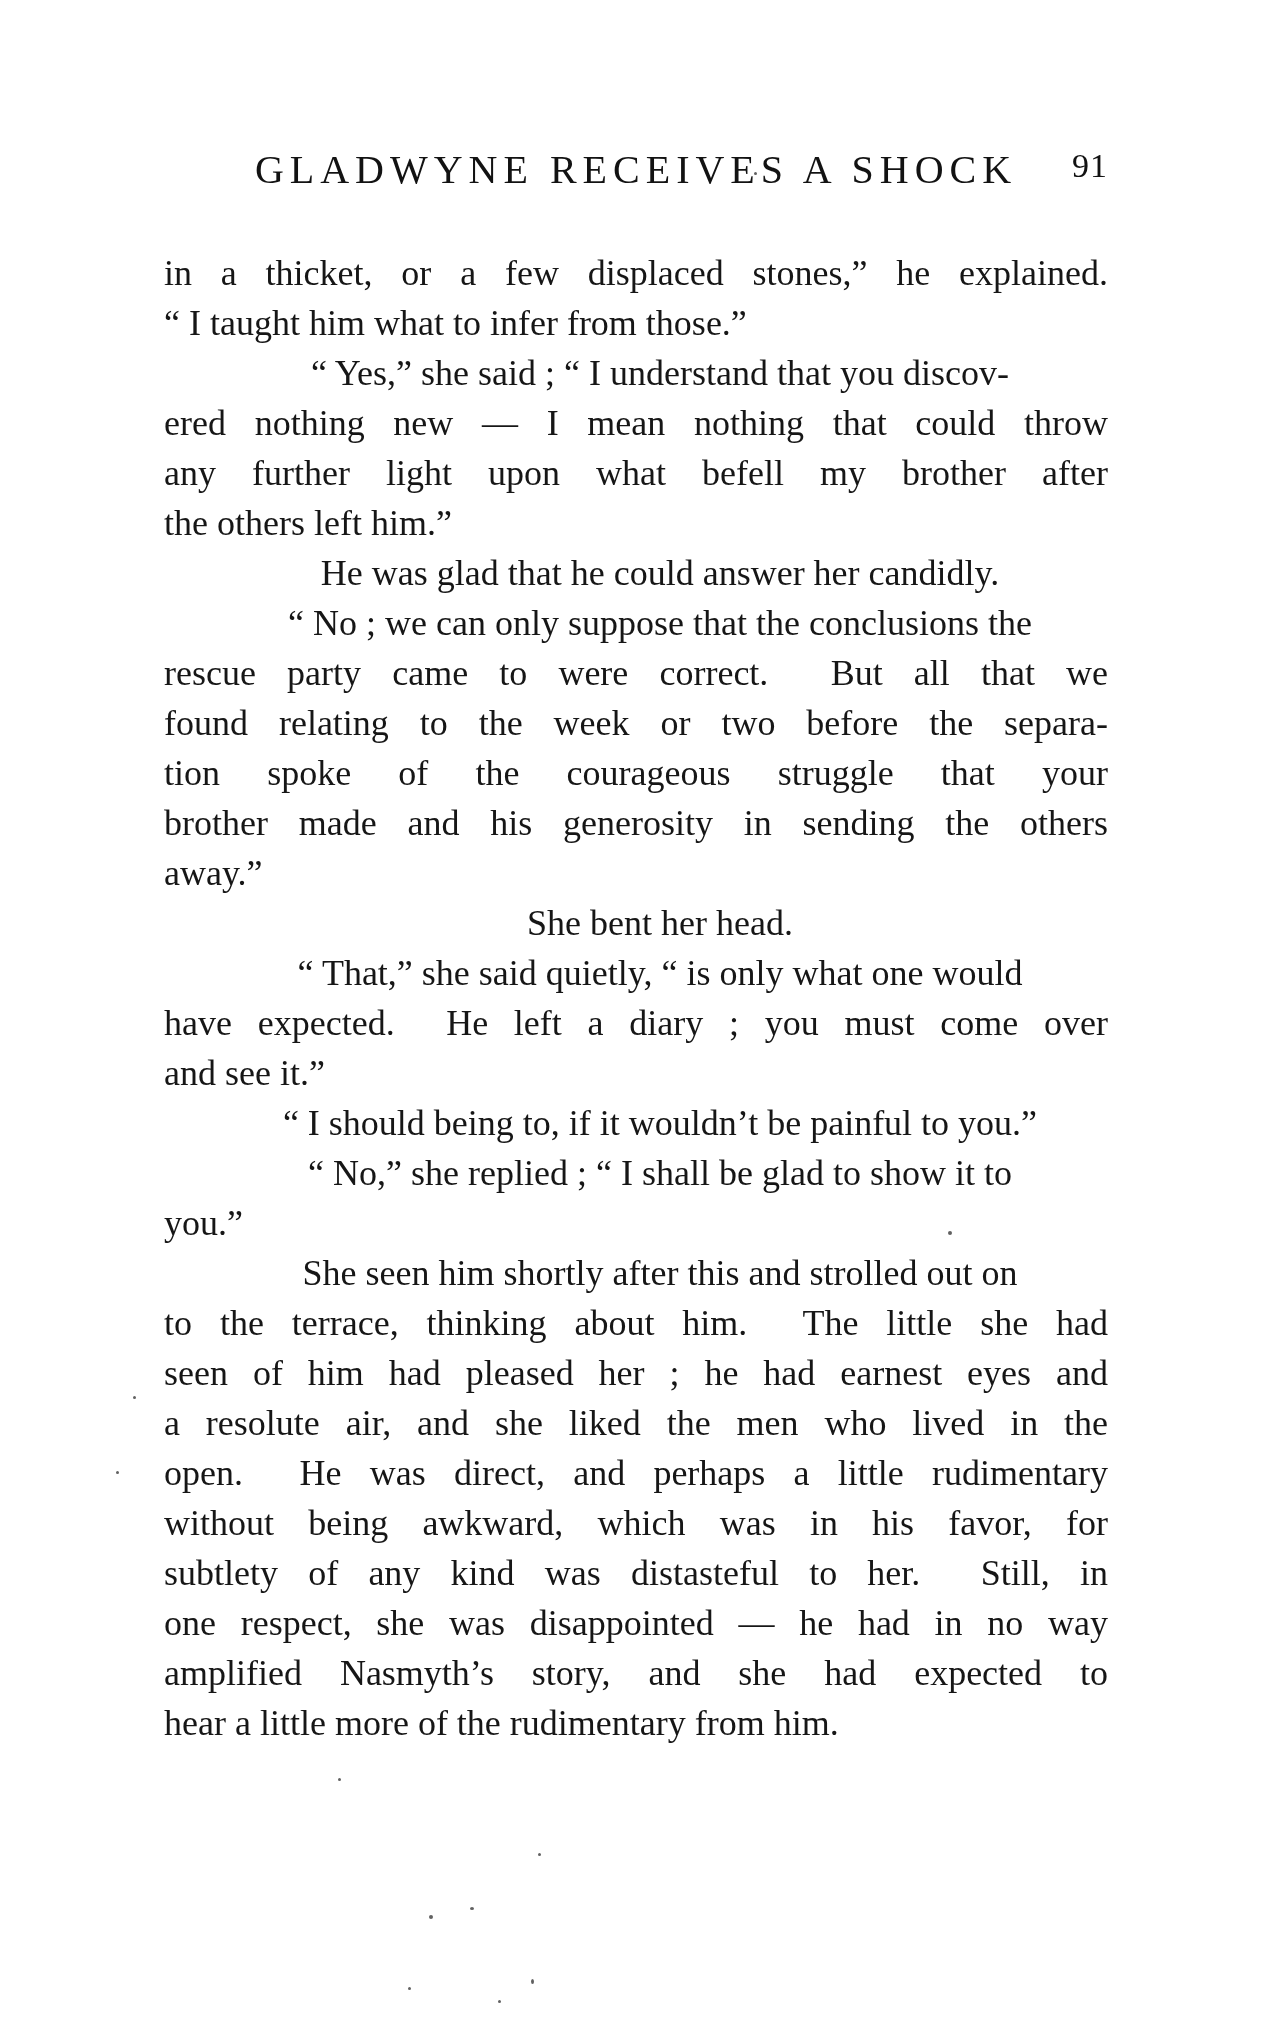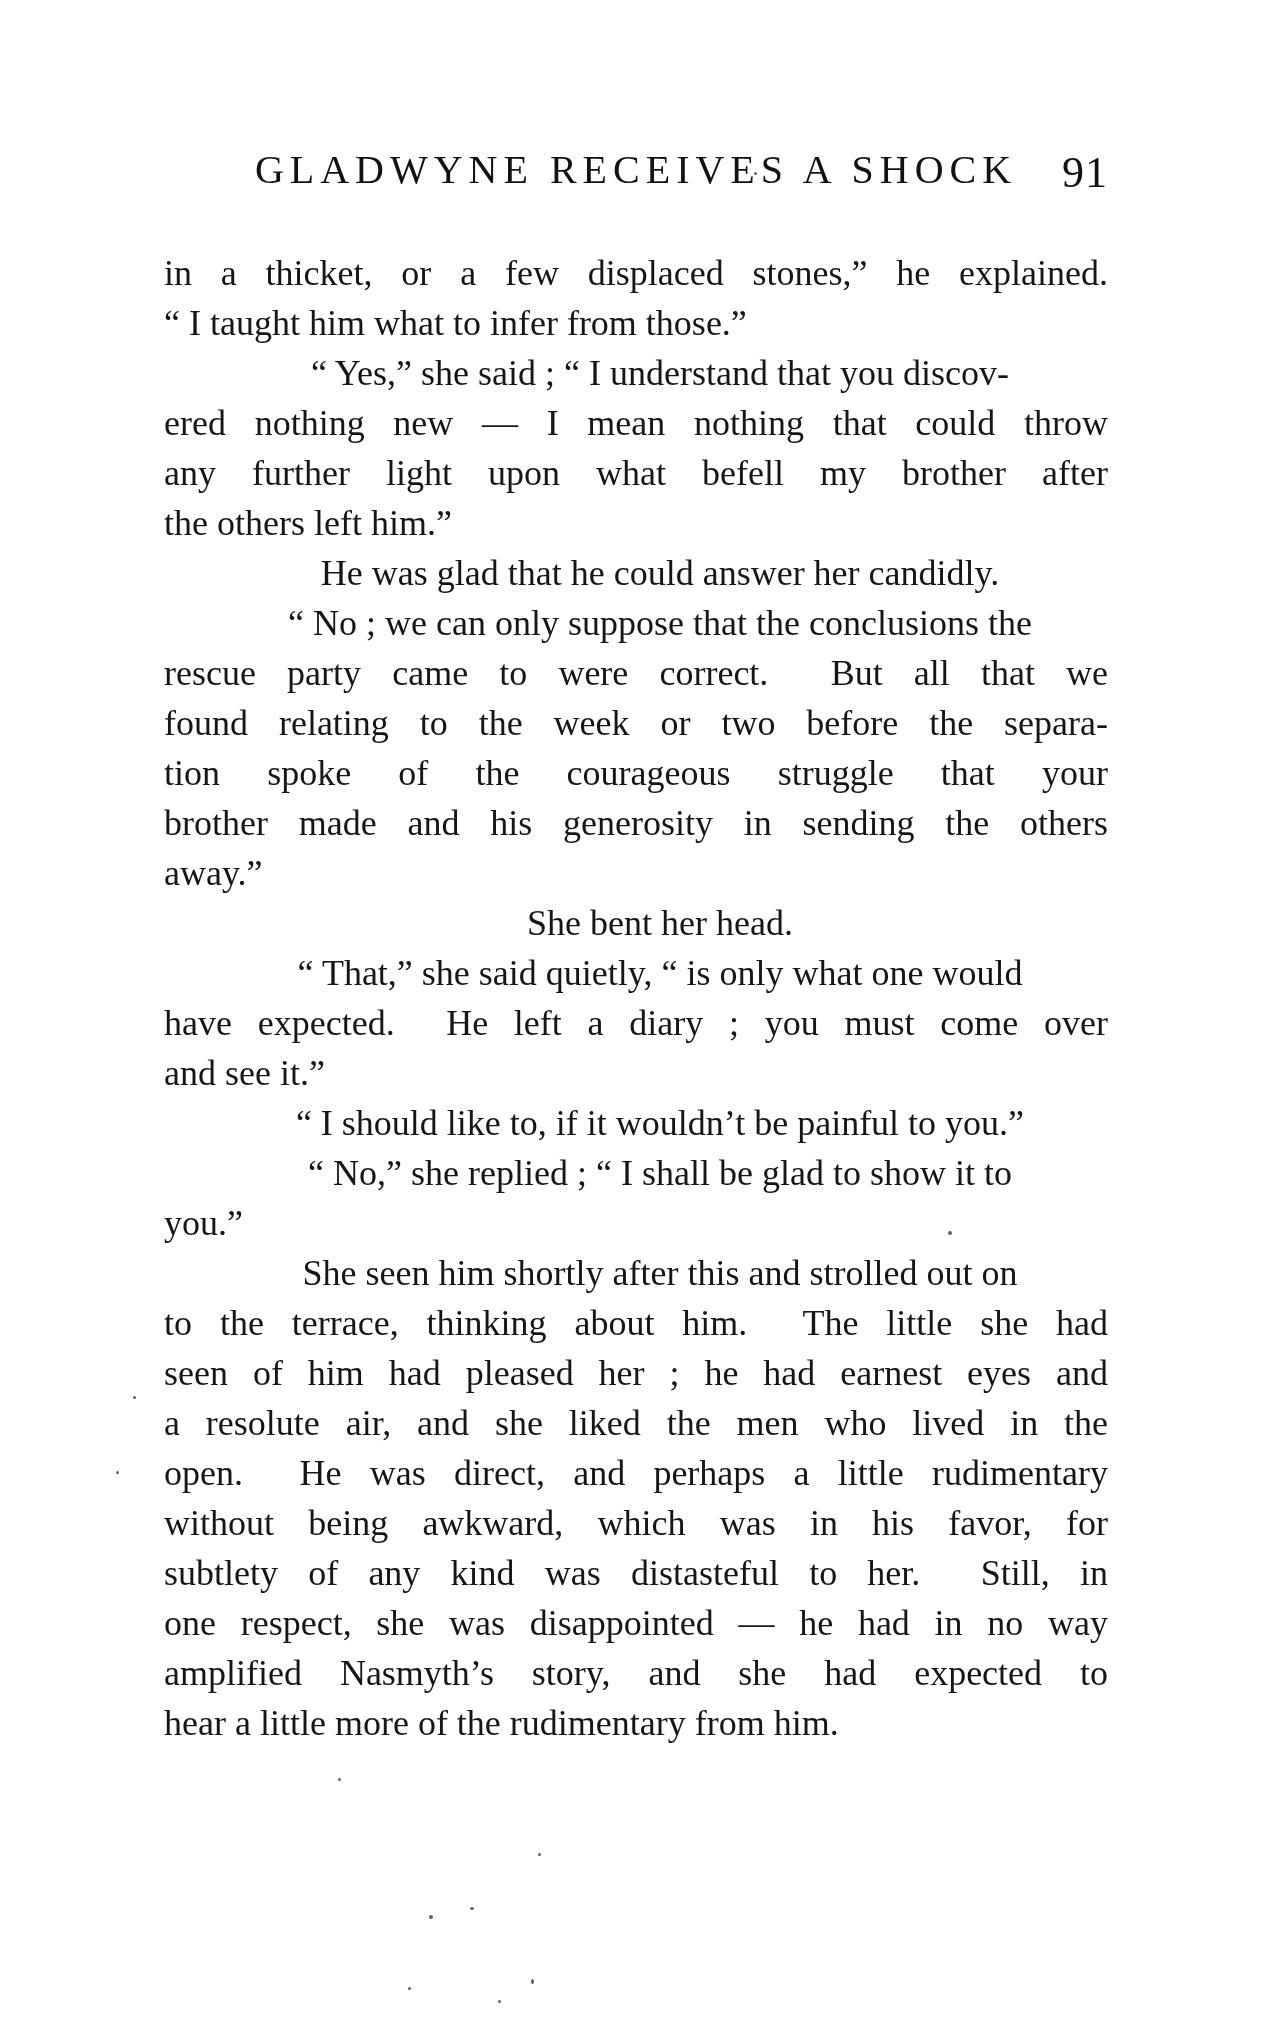--- a/index.html
+++ b/index.html
@@ -24,21 +24,21 @@
     text-align: center;
     font-size: 40px;
     letter-spacing: 6px;
     white-space: nowrap;
     color: #121212;
   }
   .running-head .folio {
     position: absolute;
     right: 0;
     top: 1px;
-    font-size: 44px;
+    font-size: 34px;
     letter-spacing: 1px;
     color: #121212;
   }
   .body-text {
     position: absolute;
     top: 248px;
     left: 164px;
     width: 944px;
     font-size: 36px;
     line-height: 50px;
@@ -89,21 +89,21 @@
       <div class="line indent just">“ No ; we can only suppose that the conclusions the</div>
       <div class="line just">rescue party came to were correct.&nbsp; But all that we</div>
       <div class="line just">found relating to the week or two before the separa-</div>
       <div class="line just">tion spoke of the courageous struggle that your</div>
       <div class="line just">brother made and his generosity in sending the others</div>
       <div class="line">away.”</div>
       <div class="line indent">She bent her head.</div>
       <div class="line indent just">“ That,” she said quietly, “ is only what one would</div>
       <div class="line just">have expected.&nbsp; He left a diary ; you must come over</div>
       <div class="line">and see it.”</div>
-      <div class="line indent">“ I should like to, if it wouldn’t be painful to you.”</div>
+      <div class="line indent">“ I should being to, if it wouldn’t be painful to you.”</div>
       <div class="line indent just">“ No,” she replied ; “ I shall be glad to show it to</div>
       <div class="line">you.”</div>
       <div class="line indent just">She seen him shortly after this and strolled out on</div>
       <div class="line just">to the terrace, thinking about him.&nbsp; The little she had</div>
       <div class="line just">seen of him had pleased her ; he had earnest eyes and</div>
       <div class="line just">a resolute air, and she liked the men who lived in the</div>
       <div class="line just">open.&nbsp; He was direct, and perhaps a little rudimentary</div>
       <div class="line just">without being awkward, which was in his favor, for</div>
       <div class="line just">subtlety of any kind was distasteful to her.&nbsp; Still, in</div>
       <div class="line just">one respect, she was disappointed — he had in no way</div>

